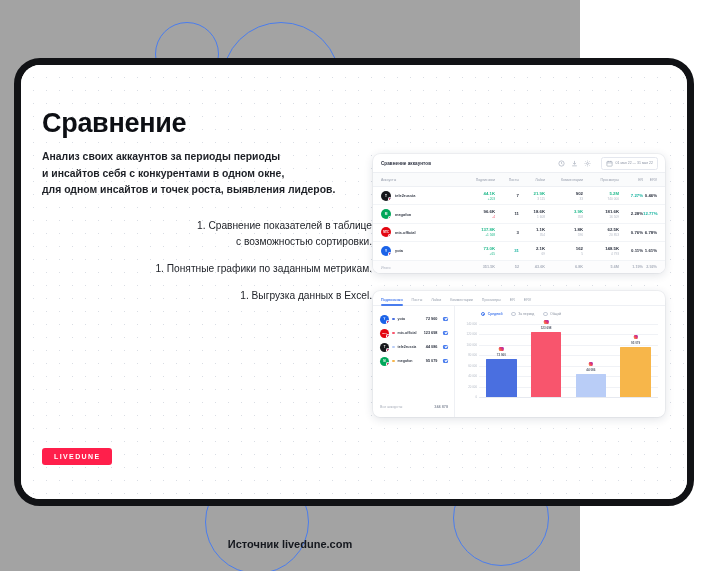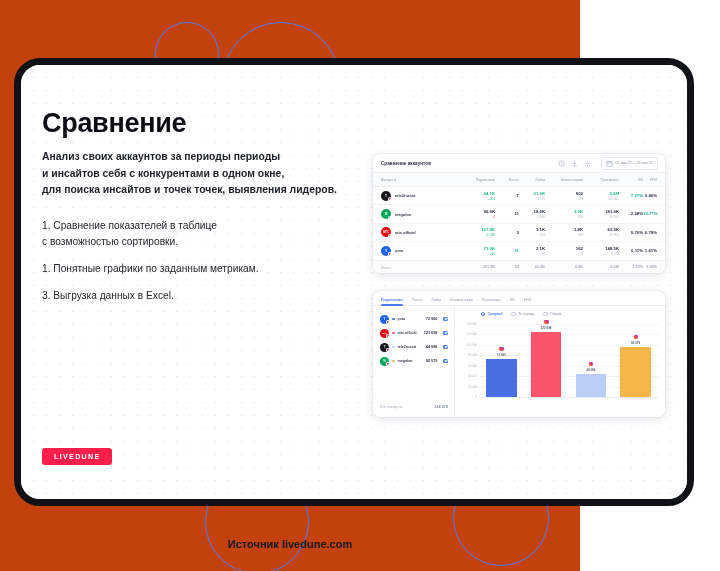--- a/index.html
+++ b/index.html
@@ -2,21 +2,21 @@
 <html><head>
 <meta charset="utf-8">
 <style>
   * { box-sizing: border-box; margin: 0; padding: 0; }
   html, body {
     width: 720px; height: 571px;
     background: #ffffff;
     font-family: "Liberation Sans", sans-serif;
     overflow: hidden;
   }
-  #stage { position: relative; width: 580px; height: 571px; background: #c2410c; }
+  #stage { position: relative; width: 580px; height: 571px; background: #a3a3a3; }
 
   
   .deco-circle {
     position: absolute;
     border: 1.6px solid #4a7dee;
     border-radius: 50%;
     background: transparent;
   }
   #c1 { left: 155px; top: 22px;  width: 64px;  height: 64px; }
   #c2 { left: 222px; top: 22px;  width: 118px; height: 118px; }
@@ -41,21 +41,21 @@
     background-position: 6px 6px;
   }
 
   
   #left { position: absolute; left: 21px; top: 44px; width: 330px; }
   #title {
     font-size: 27px; font-weight: 700; color: #0d0f14;
     letter-spacing: -0.3px; line-height: 1.1; margin-bottom: 10px;
   }
   .lead { font-size: 10.4px; color: #1d2026; line-height: 1.62; font-weight: 600; }
-  #bullets { margin-top: 19px; }
+  #bullets { margin-top: 19px; text-align: right; }
   .bullet {
     font-size: 10.2px; color: #22252b; line-height: 1.5;
     margin-bottom: 12px; font-weight: 500; white-space: pre-line;
   }
 
   
   #badge {
     position: absolute; left: 21px; top: 383px;
     background: #ff1f4b; color: #fff;
     font-size: 7px; font-weight: 700; letter-spacing: 1.4px;
@@ -218,27 +218,27 @@
   <div class="deco-circle" id="c4"></div>
 
   <div id="frame">
     <div id="screen">
 
       <div id="left">
         <div id="title">Сравнение</div>
         <div>
           <div class="lead">Анализ своих аккаунтов за периоды периоды</div>
           <div class="lead">и инсайтов себя с конкурентами в одном окне,</div>
-          <div class="lead">для поиска инсайтов и точек точек, выявления лидеров.</div>
+          <div class="lead">для одном инсайтов и точек роста, выявления лидеров.</div>
         </div>
         <div id="bullets">
           <div class="bullet">1. Сравнение показателей в таблице
     с возможностью сортировки.</div>
           <div class="bullet">1. Понятные графики по заданным метрикам.</div>
-          <div class="bullet">3. Выгрузка данных в Excel.</div>
+          <div class="bullet">1. Выгрузка данных в Excel.</div>
         </div>
       </div>
 
       <div id="badge">LIVEDUNE</div>
 
       <div class="shot" id="shot-table">
 
         <div class="tbl-head">
           <span class="tbl-title">Сравнение аккаунтов</span>
           <span class="tbl-tools">

